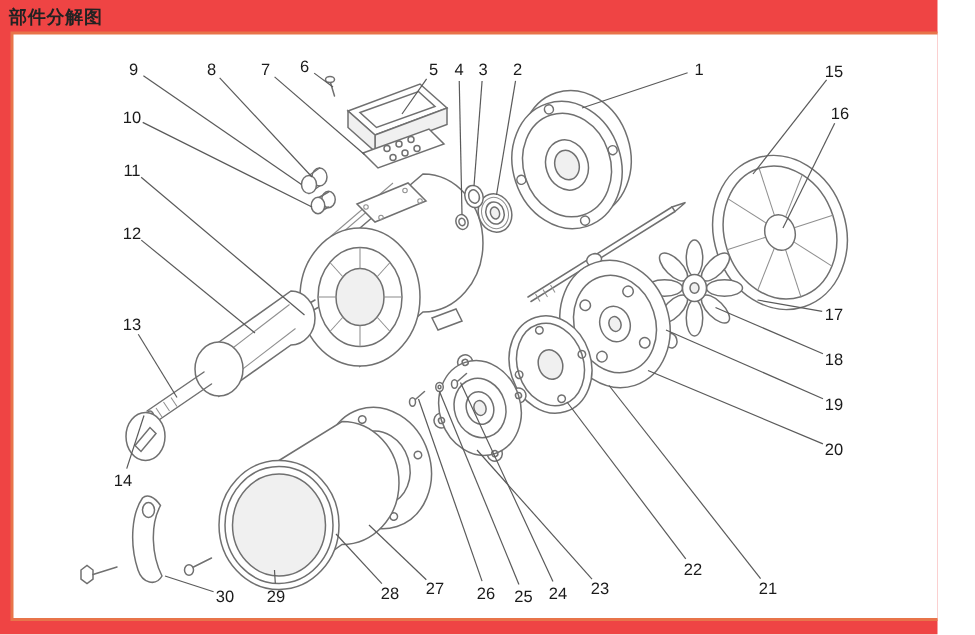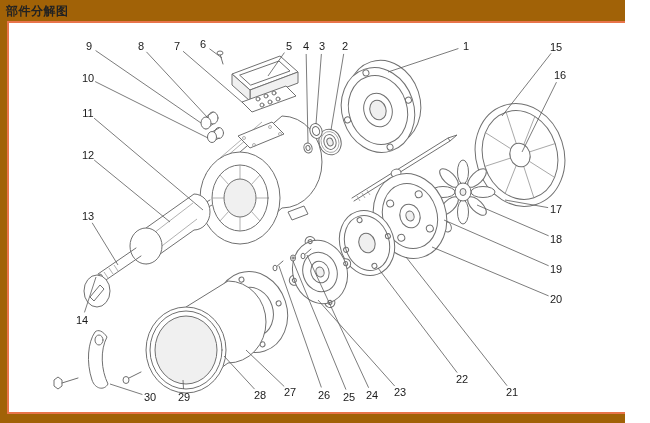--- a/index.html
+++ b/index.html
@@ -1,17 +1,17 @@
 <!DOCTYPE html>
 <html><head>
 <meta charset="utf-8">
 <style>
   html,body { margin:0; padding:0; background:#ffffff; }
   body { font-family:"Liberation Sans", sans-serif; }
-  #stage { position:relative; width:625px; height:423px; background:#a16207; overflow:hidden; }
+  #stage { position:relative; width:625px; height:423px; background:#ef4444; overflow:hidden; }
   #page-title {
     position:absolute; top:3px; left:6px;
     font-size:12px; font-weight:bold; color:#222222; letter-spacing:0.5px;
   }
   #diagram-svg { position:absolute; top:0; left:0; }
   .border-rect { fill:#ffffff; stroke-width:2px; }
   .s { stroke:#707070; stroke-width:1; fill:none; stroke-linecap:round; }
   .f { stroke:#707070; stroke-width:1; fill:#ffffff; }
   .g { stroke:#707070; stroke-width:1; fill:#f0f0f0; }
   .t { stroke:#8f8f8f; stroke-width:0.7; fill:none; }

